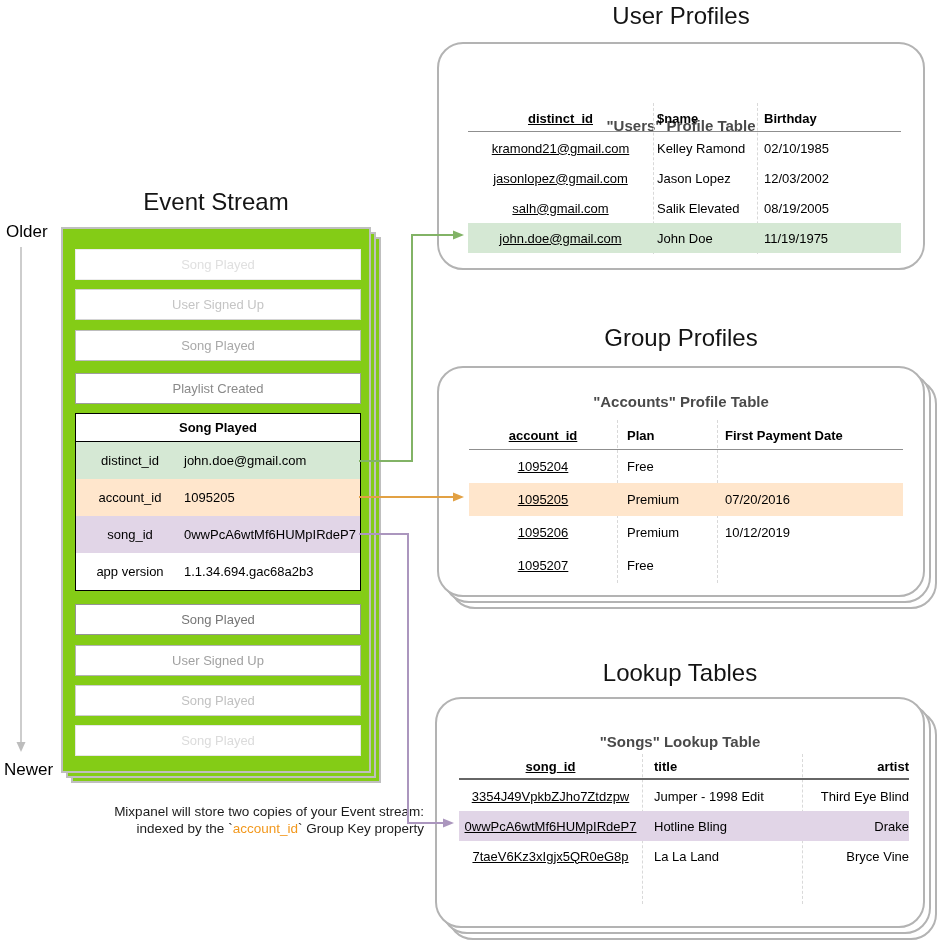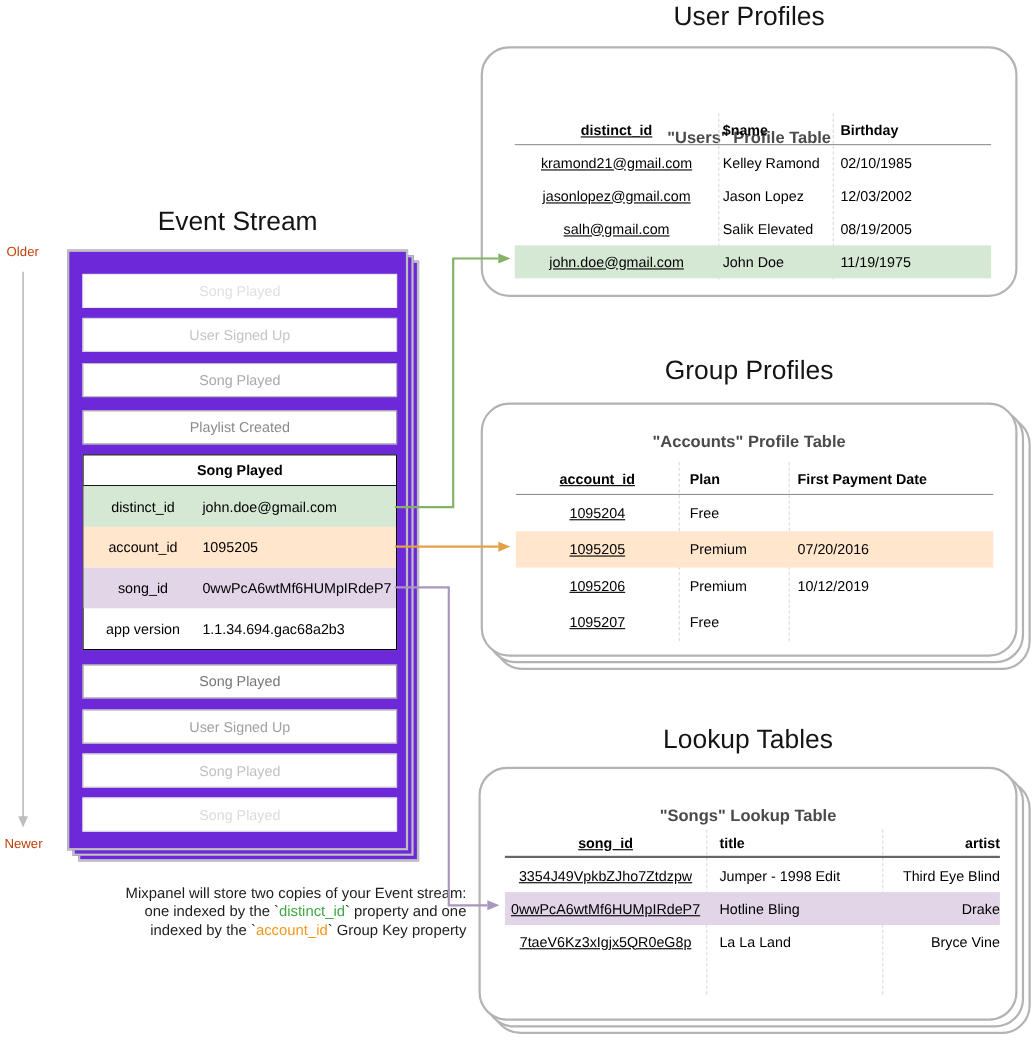--- a/index.html
+++ b/index.html
@@ -55,21 +55,21 @@
   .acct .trow { height:33px; }
 
   
   .songs .c1 { width:183px; text-align:center; }
   .songs .c2 { width:160px; padding-left:12px; }
   .songs .c3 { width:107px; padding-left:10px;text-align:right; }
   .songs .trow { height:30px; }
 
   
   .es-main, .es-layer {
-    position:absolute; background:#6d28d9; border:2px solid #bfbfbf;
+    position:absolute; background:#84cc16; border:2px solid #bfbfbf;
     box-sizing:border-box;
   }
   .es-main { left:61px; top:227px; width:310px; height:546px; z-index:2; }
   .es-layer { width:310px; height:546px; z-index:1; }
 
   .evbox {
     position:absolute; left:12px; width:286px; height:31px;
     border:1px solid; box-sizing:border-box;
     display:flex; align-items:center; justify-content:center;
     font-size:13px; background:#fff;
@@ -88,21 +88,21 @@
     border:1px solid #000; box-sizing:border-box; background:#fff; font-size:13px;
   }
   .ev-card .hdr {
     height:27px; border-bottom:1px solid #000;
     display:flex; align-items:center; justify-content:center; font-weight:bold;
   }
   .ev-card .prow { height:37px; display:flex; align-items:center; }
   .ev-card .pkey { width:108px; text-align:center; }
   .ev-card .pval { flex:1; }
 
-  .axis-label { position:absolute; font-size:12px; color:#c2410c; z-index:3; }
+  .axis-label { position:absolute; font-size:17px; color:#000000; z-index:3; }
 
   .caption {
     position:absolute; left:10px; top:803px; width:414px;
     font-size:13.5px; line-height:17px; text-align:right; color:#1c1c1c; z-index:3;
   }
   .code-green  { color:var(--caption-green); }
   .code-orange { color:var(--caption-orange); }
 
   svg.overlay { position:absolute; left:0; top:0; z-index:6; pointer-events:none; }
   .arrow-green  { stroke:var(--green-arrow); }
@@ -152,21 +152,20 @@
     </div>
 
     <div class="evbox fade5" style="top:375px;">Song Played</div>
     <div class="evbox fade6" style="top:416px;">User Signed Up</div>
     <div class="evbox fade7" style="top:456px;">Song Played</div>
     <div class="evbox fade8" style="top:496px;">Song Played</div>
   </div>
 
   <div class="caption">
     <div>Mixpanel will store two copies of your Event stream:</div>
-    <div><span>one indexed by the `</span><span class="code-green">distinct_id</span><span>` property and one</span></div>
     <div><span>indexed by the `</span><span class="code-orange">account_id</span><span>` Group Key property</span></div>
   </div>
 
   <div class="section-title" style="left:681px; top:2px;">User Profiles</div>
 
   <div class="card" style="left:437px; top:42px; width:488px; height:228px;">
     <div class="table-title" style="top:73px;">"Users" Profile Table</div>
     <div class="vdiv" style="left:214px; top:59px; height:151px;"></div>
     <div class="vdiv" style="left:318px; top:59px; height:151px;"></div>
     <div class="tbl users" style="left:29px; top:59px; width:433px;">

